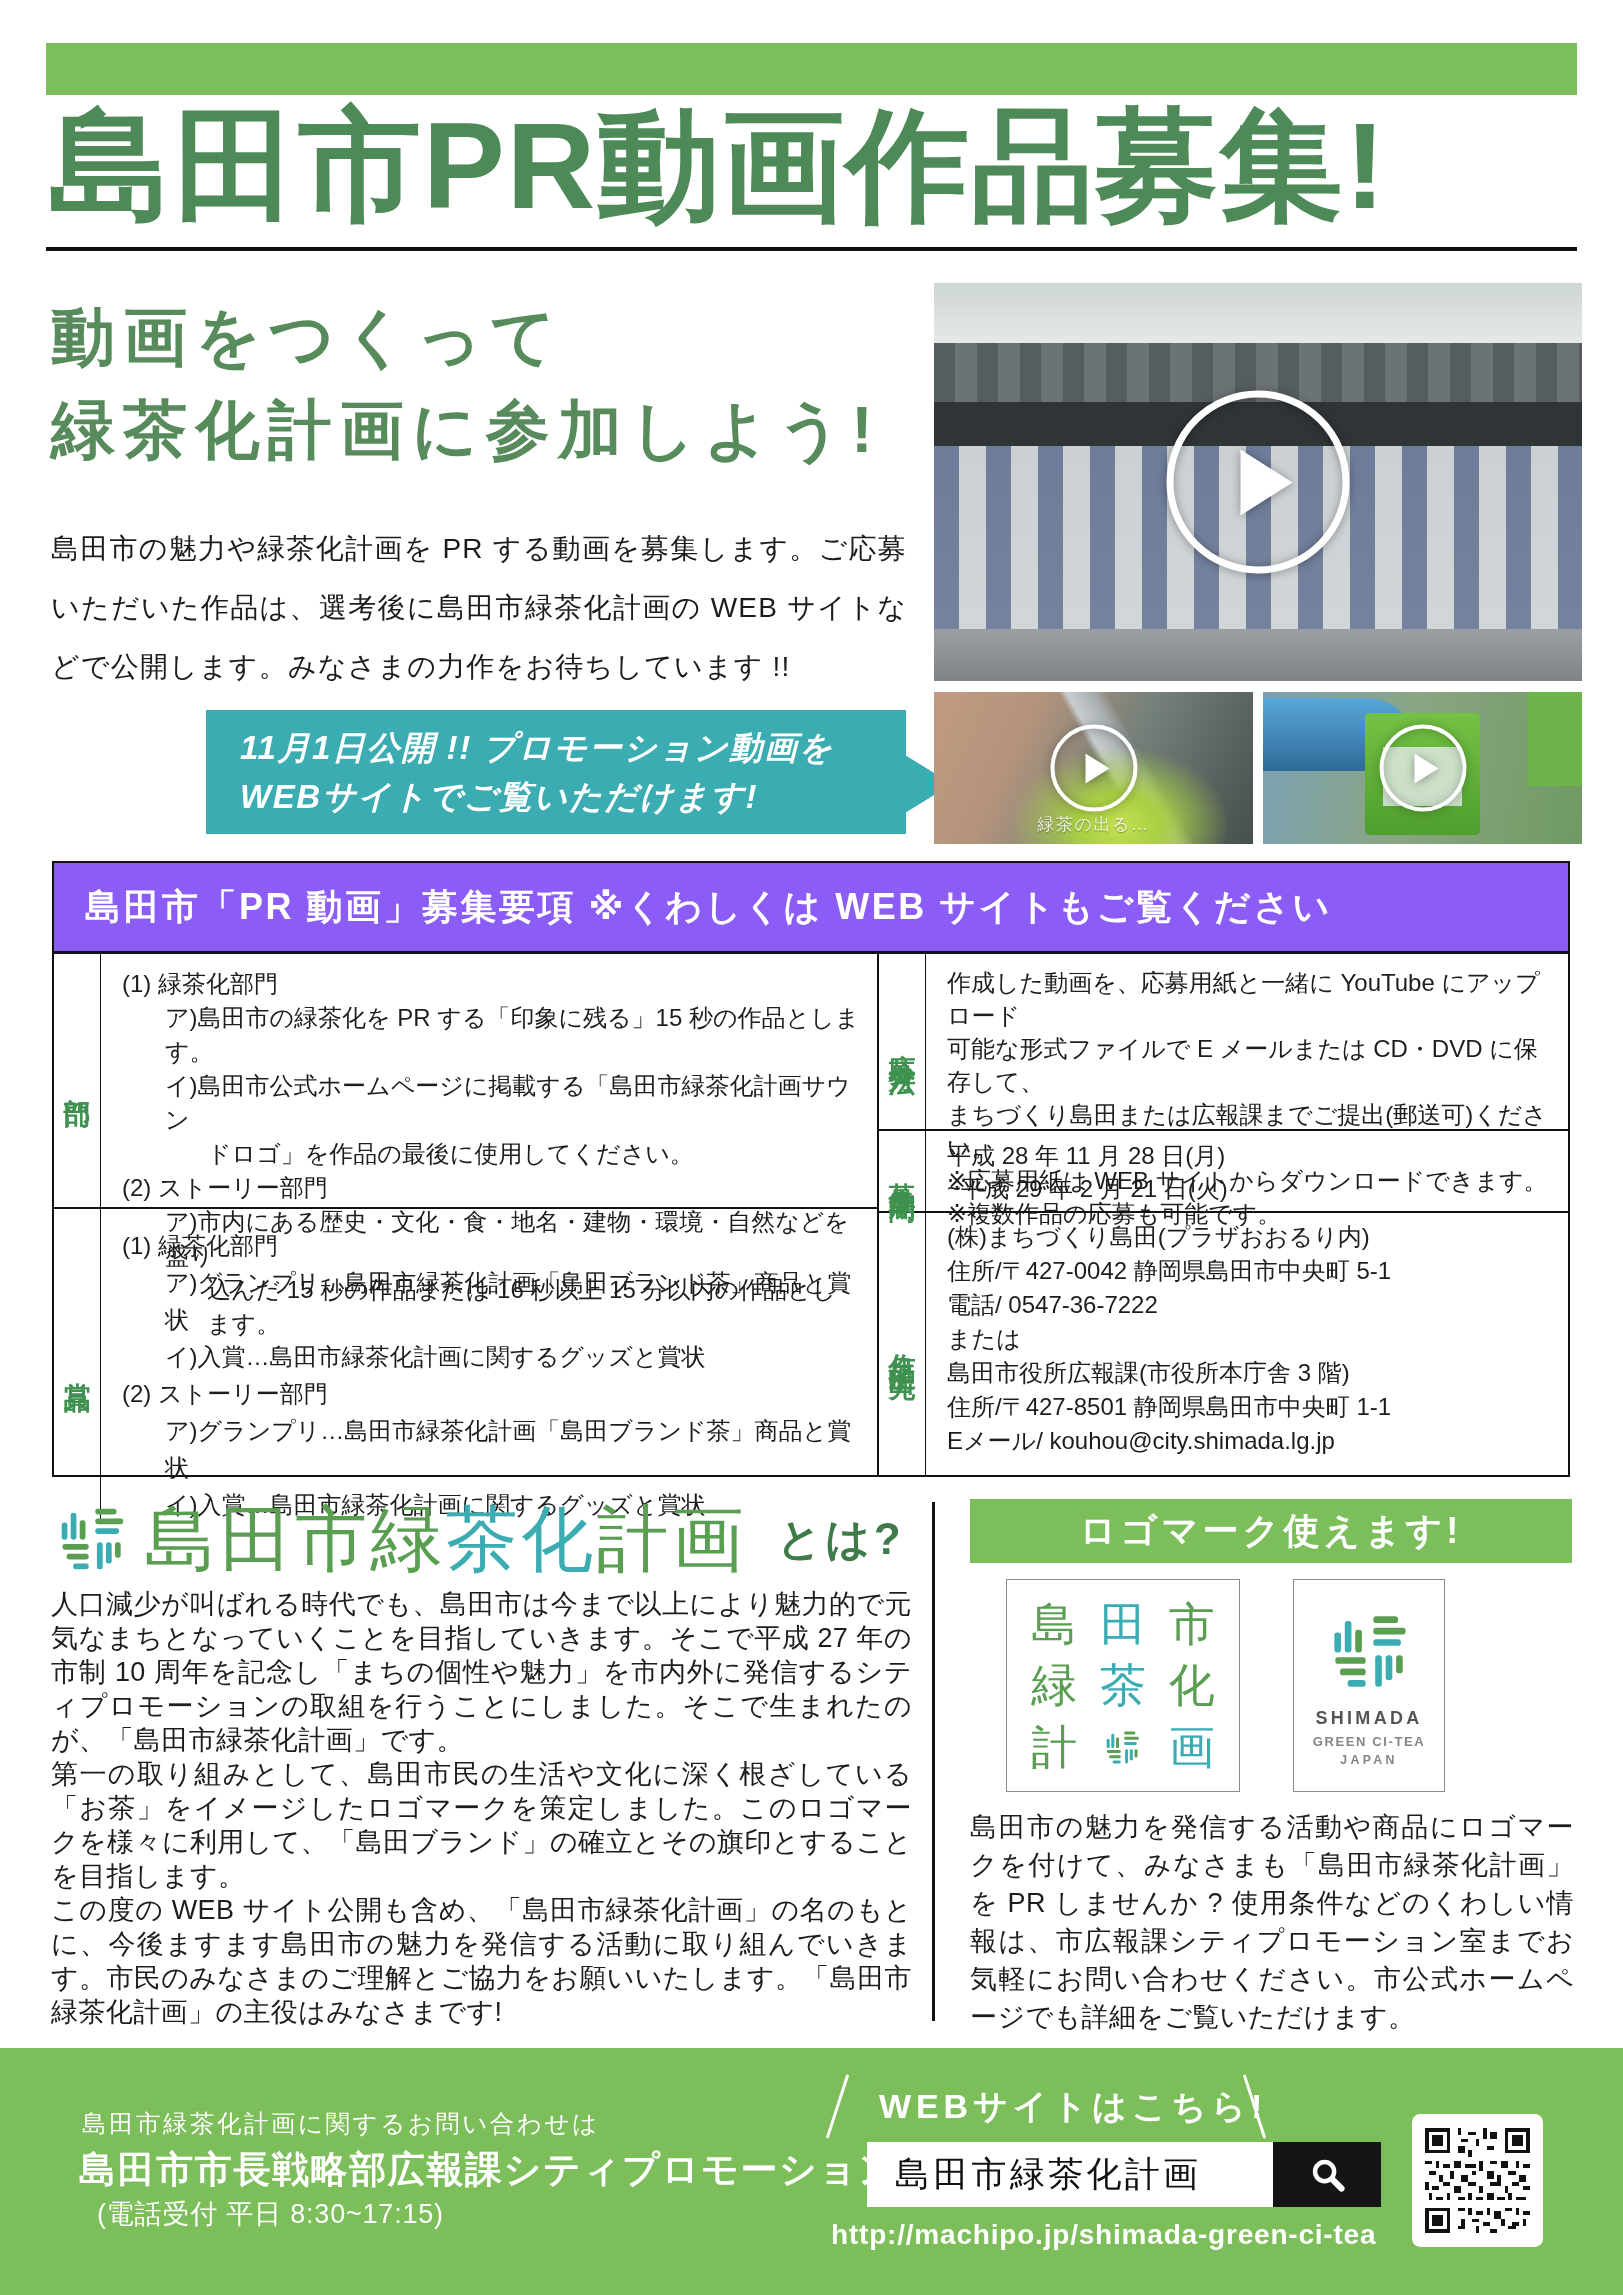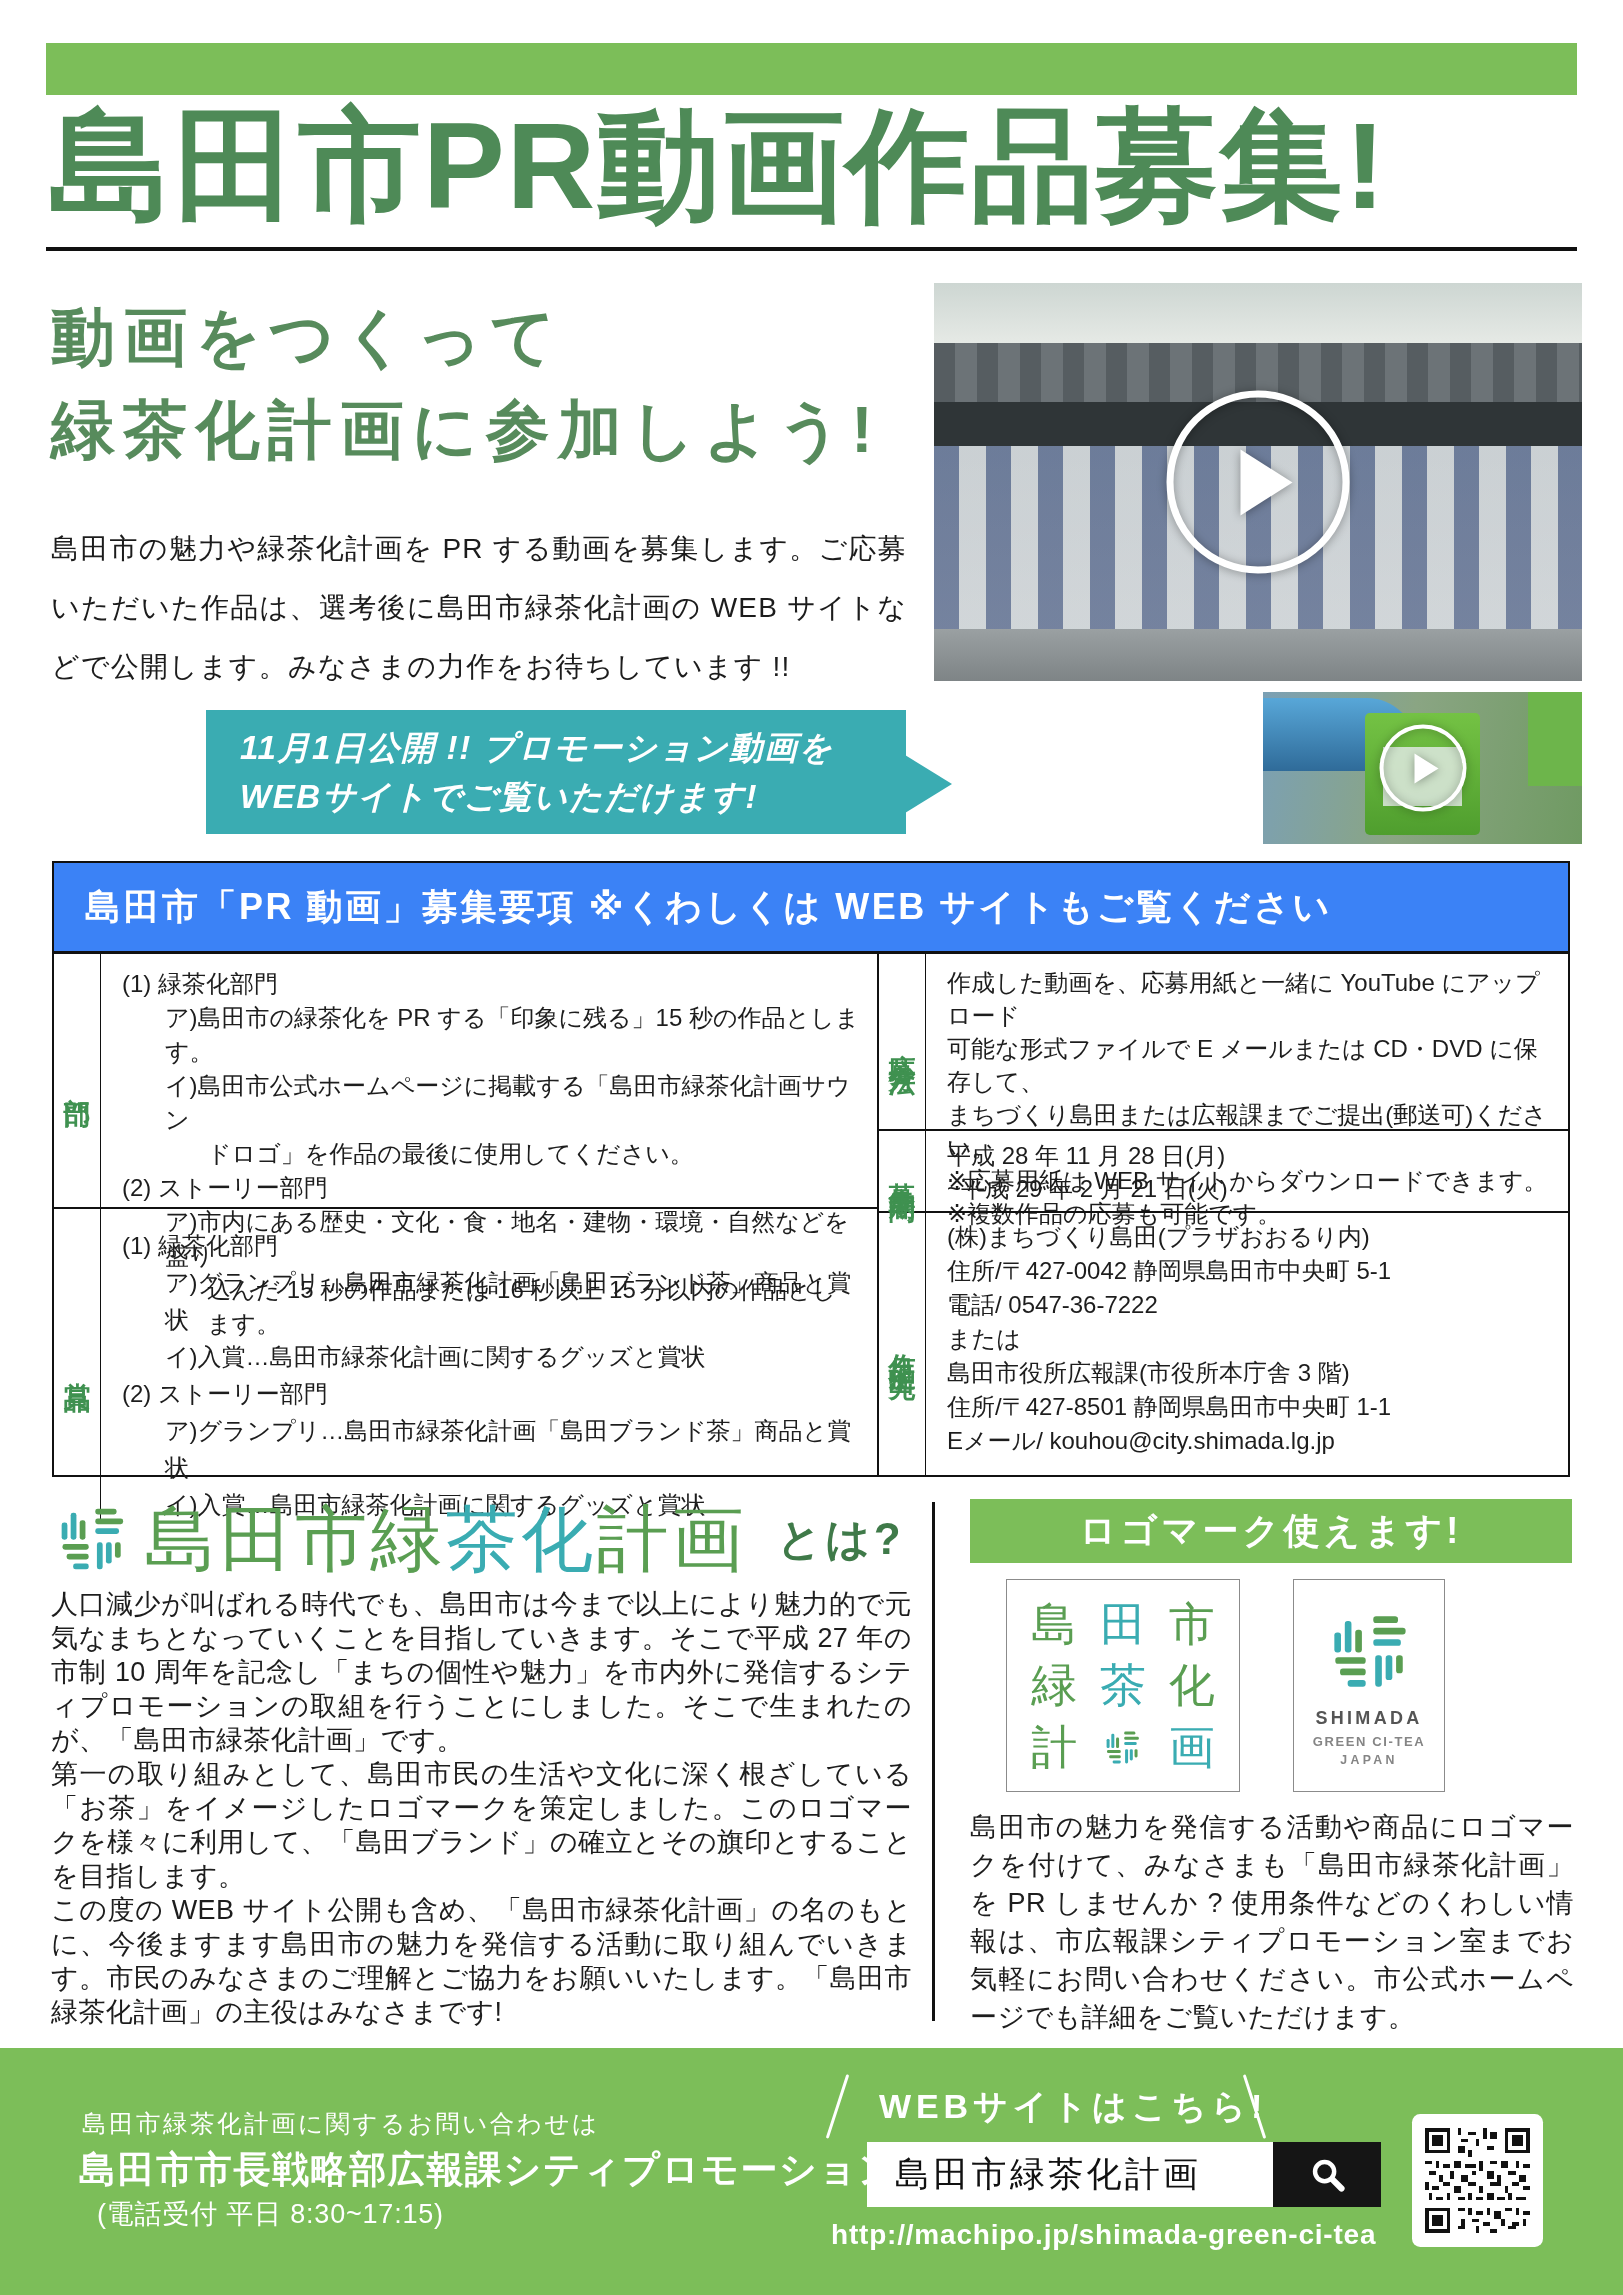--- a/index.html
+++ b/index.html
@@ -57,21 +57,21 @@
       width:169px;height:169px;border:7.4px solid #fff;border-radius:50%;
       filter:drop-shadow(0 1.6px 4.9px rgba(0,0,0,.35));}
   .play::after{content:"";position:absolute;left:55%;top:50%;transform:translate(-50%,-50%);
       border-left:52px solid #fff;border-top:33px solid transparent;border-bottom:33px solid transparent;}
   .play.small{width:79px;height:79px;border-width:4.9px;}
   .play.small::after{border-left:24.5px solid #fff;border-top:15.5px solid transparent;border-bottom:15.5px solid transparent;}
   .ph-cap{position:absolute;left:50%;bottom:8.2px;transform:translateX(-50%);
       color:#fff;font-size:17px;letter-spacing:1.6px;opacity:.8;text-shadow:0 0.8px 1.6px rgba(0,0,0,.5);white-space:nowrap;}
 
   
-  .req-head{left:52px;top:861px;width:1518px;height:92px;background:#3b82f6;
+  .req-head{left:52px;top:861px;width:1518px;height:92px;background:#8b5cf6;
       border:2.5px solid #111;box-sizing:border-box;display:flex;align-items:center;
       color:#fff;font-size:36px;font-weight:700;letter-spacing:2.5px;padding-left:31px;}
   .req-body{left:52px;top:952px;width:1518px;height:525px;border:2.5px solid #111;
       box-sizing:border-box;display:flex;background:#fff;}
   .req-col{display:flex;flex-direction:column;box-sizing:border-box;}
   .req-col.left{width:825px;border-right:2.5px solid #111;}
   .req-col.right{flex:1;}
   .req-row{display:flex;box-sizing:border-box;border-bottom:2.5px solid #111;}
   .req-row:last-child{border-bottom:none;flex:1;}
   .req-lab{width:47px;border-right:1.6px solid #111;box-sizing:border-box;
@@ -186,20 +186,24 @@
     <div>WEBサイトでご覧いただけます!</div>
   </div>
 
   <div class="abs photo ph-large">
     <div class="ph-layer ph-sky"></div>
     <div class="ph-layer ph-roof"></div>
     <div class="ph-layer ph-shade"></div>
     <div class="ph-layer ph-team"></div>
     <div class="ph-layer ph-ground"></div>
     <div class="play"></div>
+  </div>
+  <div class="abs photo ph-s1">
+    <div class="play small"></div>
+    <div class="ph-cap">緑茶の出る…</div>
   </div>
   <div class="abs photo ph-s2">
     <div class="s2-car"></div>
     <div class="s2-sign"></div>
     <div class="s2-box"></div>
     <div class="play small"></div>
   </div>
 
   <div class="abs req-head">島田市「PR 動画」募集要項 ※くわしくは WEB サイトもご覧ください</div>
   <div class="abs req-body">

